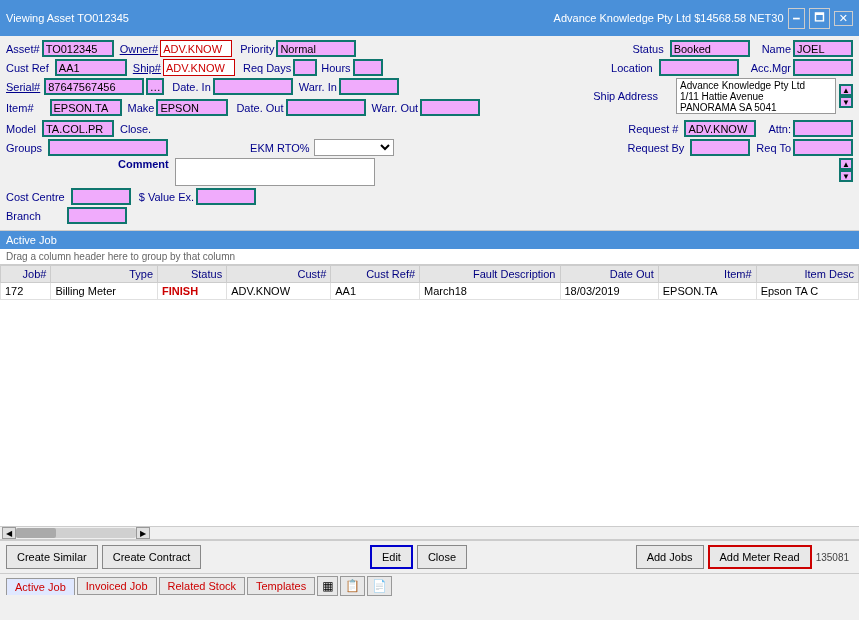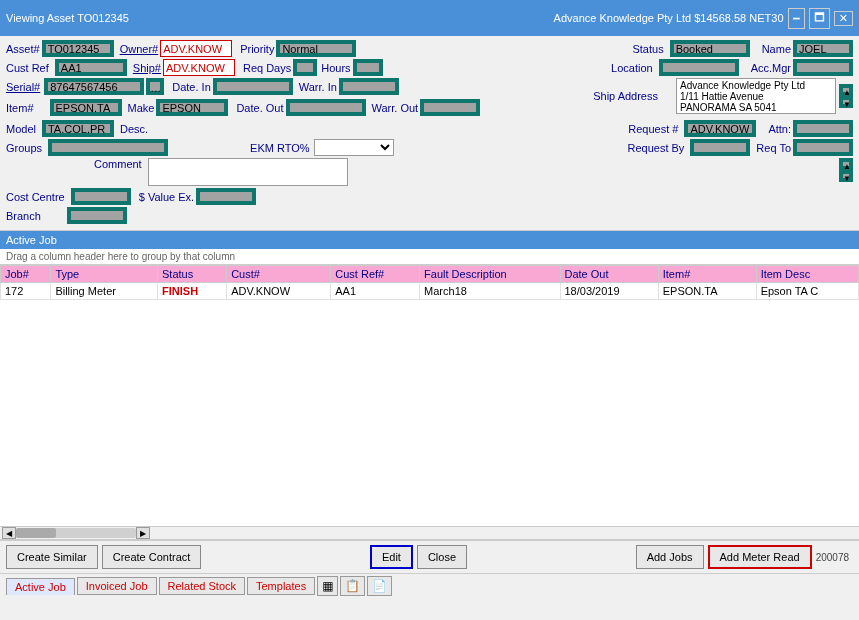--- a/index.html
+++ b/index.html
@@ -43,22 +43,22 @@
 
     .lbl {
       color: #00008b;
       font-size: 11px;
       white-space: nowrap;
       min-width: fit-content;
     }
     .lbl.underline { text-decoration: underline; }
 
     .inp {
-      border: 4px solid #0f766e;
-      background: #a3a3a3;
+      border: 2px solid #0f766e;
+      background: #f0abfc;
       height: 17px;
       font-size: 11px;
       padding: 0 2px;
     }
     .inp-red {
       border: 1px solid #cc0000;
       background: white;
       height: 17px;
       font-size: 11px;
       padding: 0 2px;
@@ -88,24 +88,24 @@
       overflow-x: auto;
       flex: 1;
     }
 
     table.grid {
       border-collapse: collapse;
       width: 100%;
       font-size: 11px;
     }
     table.grid th {
-      background: #f9a8d4;
+      background: #e5e5e5;
       border: 1px solid #ccc;
       padding: 2px 4px;
-      text-align: left;
+      text-align: right;
       font-weight: normal;
       color: #000080;
       white-space: nowrap;
     }
     table.grid td {
       border: 1px solid #e0e0e0;
       padding: 2px 4px;
       white-space: nowrap;
     }
 
@@ -316,21 +316,21 @@
             <button class="inp" style="width:14px;height:12px;padding:0;font-size:8px;">▲</button>
             <button class="inp" style="width:14px;height:12px;padding:0;font-size:8px;">▼</button>
           </div>
         </div>
       </div>
     </div>
 
     <div class="form-row">
       <span class="lbl">Model</span>
       <input class="inp" value="TA.COL.PR" style="width: 72px; margin-left: 4px;">
-      <span class="lbl" style="margin-left:4px;">Desc.</span>
+      <span class="lbl" style="margin-left:4px;">Close.</span>
       <div style="flex:1;"></div>
       <span class="lbl">Request #</span>
       <input class="inp" value="ADV.KNOW" style="width: 72px; margin-left: 4px;">
       <span class="lbl" style="margin-left:10px;">Attn:</span>
       <input class="inp" value="" style="width: 60px;">
     </div>
 
     <div class="form-row">
       <span class="lbl">Groups</span>
       <input class="inp" value="" style="width: 120px; margin-left: 4px;">
@@ -339,21 +339,21 @@
         <option></option>
       </select>
       <div style="flex:1;"></div>
       <span class="lbl">Request By</span>
       <input class="inp" value="" style="width: 60px; margin-left: 4px;">
       <span class="lbl" style="margin-left:4px;">Req To</span>
       <input class="inp" value="" style="width: 60px;">
     </div>
 
     <div class="form-row" style="align-items:flex-start;">
-      <span class="lbl" style="margin-left:88px;">Comment</span>
+      <span class="lbl" style="margin-left:112px;font-weight:bold;">Comment</span>
       <textarea class="textarea-small" style="width: 200px; height: 28px; margin-left: 4px;"></textarea>
       <div style="flex:1;"></div>
       <div style="display:flex;flex-direction:column;margin-left:2px;">
         <button class="inp" style="width:14px;height:12px;padding:0;font-size:8px;">▲</button>
         <button class="inp" style="width:14px;height:12px;padding:0;font-size:8px;">▼</button>
       </div>
     </div>
 
     <div class="form-row">
       <span class="lbl">Cost Centre</span>
@@ -418,21 +418,21 @@
 
   <div class="bottom-buttons">
     <button class="btn">Create Similar</button>
     <button class="btn">Create Contract</button>
     <div style="flex:1;"></div>
     <button class="btn-blue-border">Edit</button>
     <button class="btn">Close</button>
     <div style="flex:1;"></div>
     <button class="btn">Add Jobs</button>
     <button class="btn-red-border">Add Meter Read</button>
-    <span class="id-num">200078</span>
+    <span class="id-num">135081</span>
   </div>
 
   <div class="tab-row">
     <span class="tab active">Active Job</span>
     <span class="tab">Invoiced Job</span>
     <span class="tab">Related Stock</span>
     <span class="tab">Templates</span>
     <span class="tab-icon" title="Table">▦</span>
     <span class="tab-icon" title="Copy">📋</span>
     <span class="tab-icon" title="Paste">📄</span>

